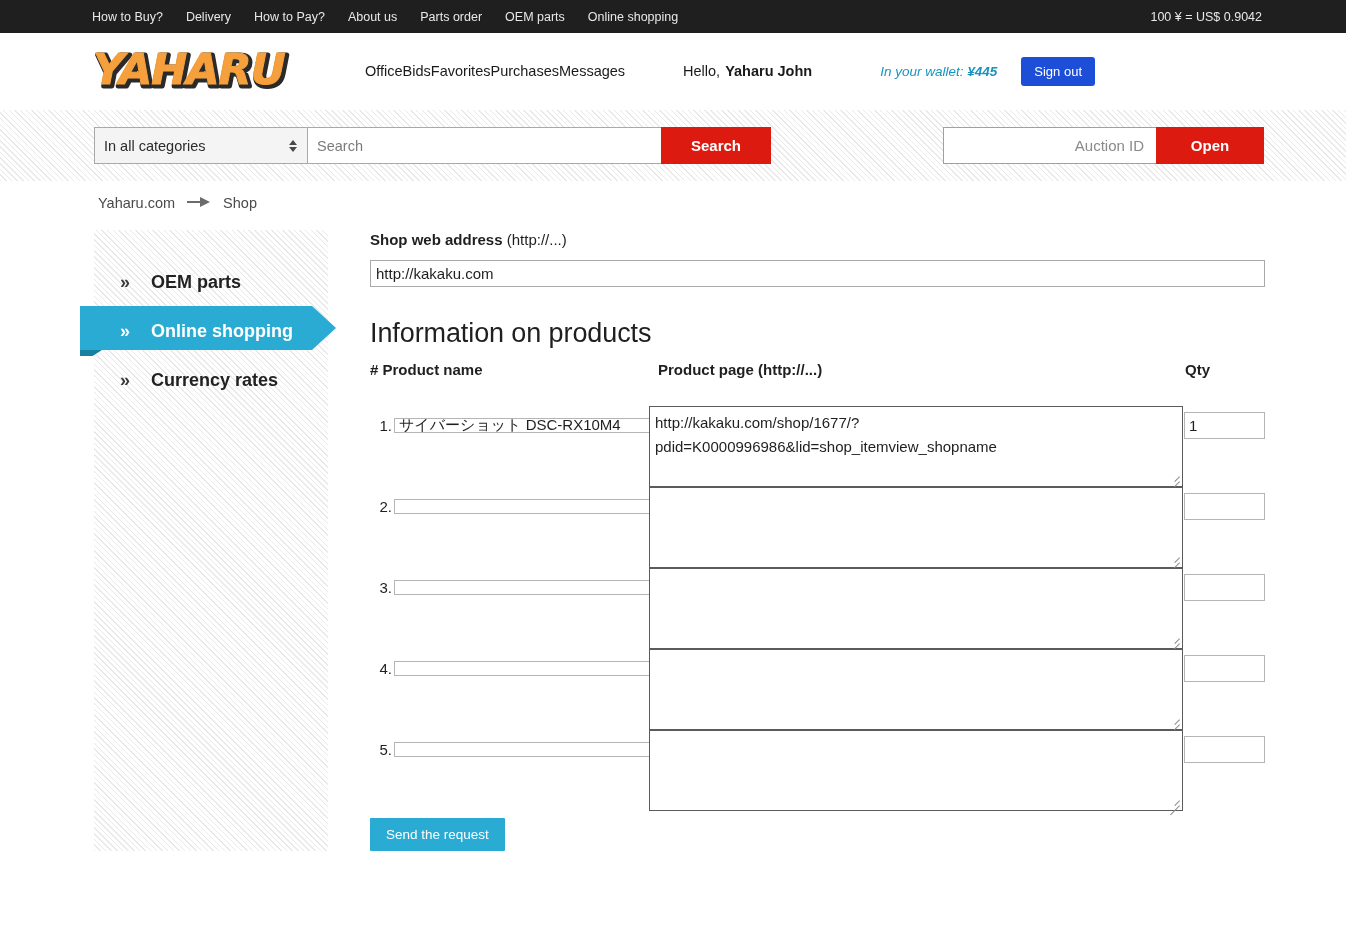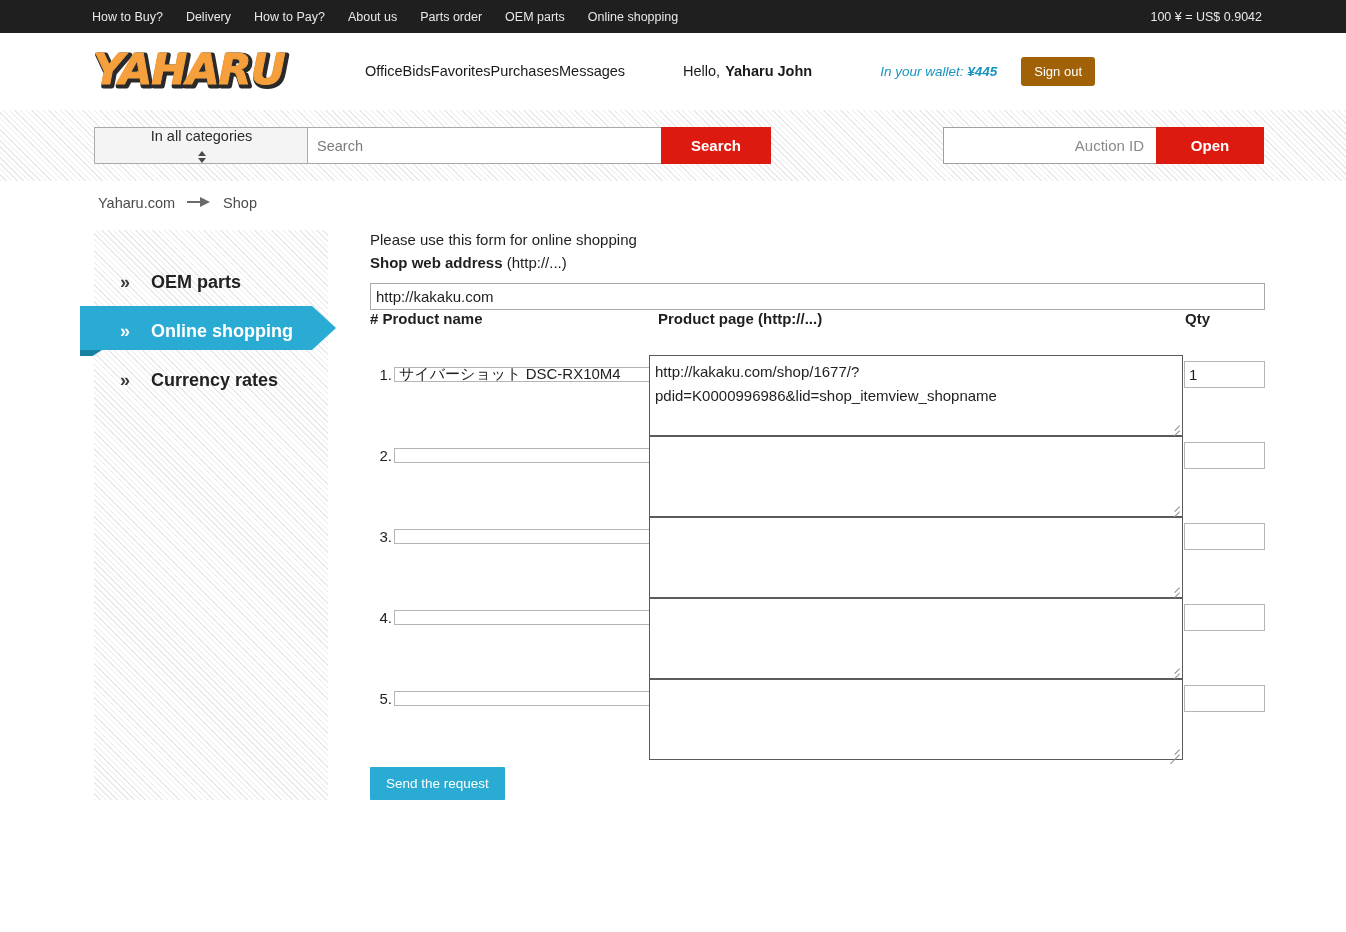--- a/index.html
+++ b/index.html
@@ -72,21 +72,21 @@
   .wallet {
     margin-left: 68px;
     font-size: 13.5px;
     color: #1594be;
     font-style: italic;
     white-space: nowrap;
   }
   .wallet b { font-weight: bold; }
   .signout {
     margin-left: 24px;
-    background: #a16207;
+    background: #1d4ed8;
     color: #ffffff;
     border: none;
     border-radius: 3px;
     font-size: 13px;
     padding: 7px 13px;
     cursor: pointer;
     font-family: inherit;
     white-space: nowrap;
   }
 
@@ -112,21 +112,20 @@
     background: #f4f4f4;
     border: 1px solid #a9a9a9;
     border-right: none;
     display: flex;
     align-items: center;
     padding: 0 8px 0 9px;
     font-size: 14.5px;
     color: #2b2b2b;
     position: relative;
     cursor: pointer;
-    flex-direction: column;
   }
   .cat-select .lbl { flex: 1; }
   .spin {
     display: flex; flex-direction: column;
     align-items: center; justify-content: center;
     gap: 2px; width: 12px;
   }
   .spin i {
     width: 0; height: 0;
     border-left: 4px solid transparent;
@@ -485,27 +484,27 @@
         </svg>
         <div class="ribbon-label">
           <span class="chev">»</span>
           <span>Online shopping</span>
         </div>
       </div>
     </div>
   </div>
 
   <div class="main">
-    <div class="intro-line">Please use this form for online shopping</div>
     <div class="shop-label">
       <b>Shop web address</b>
       <span>(http://...)</span>
     </div>
     <input class="shop-input" type="text" value="http://kakaku.com" style="">
 
+    <h2 class="sect-title">Information on products</h2>
 
     <div class="col-head">
       <span class="ch-name"># Product name</span>
       <span class="ch-page">Product page (http://...)</span>
       <span class="ch-qty">Qty</span>
     </div>
 
     <div class="rows">
 
       <div class="prow">

